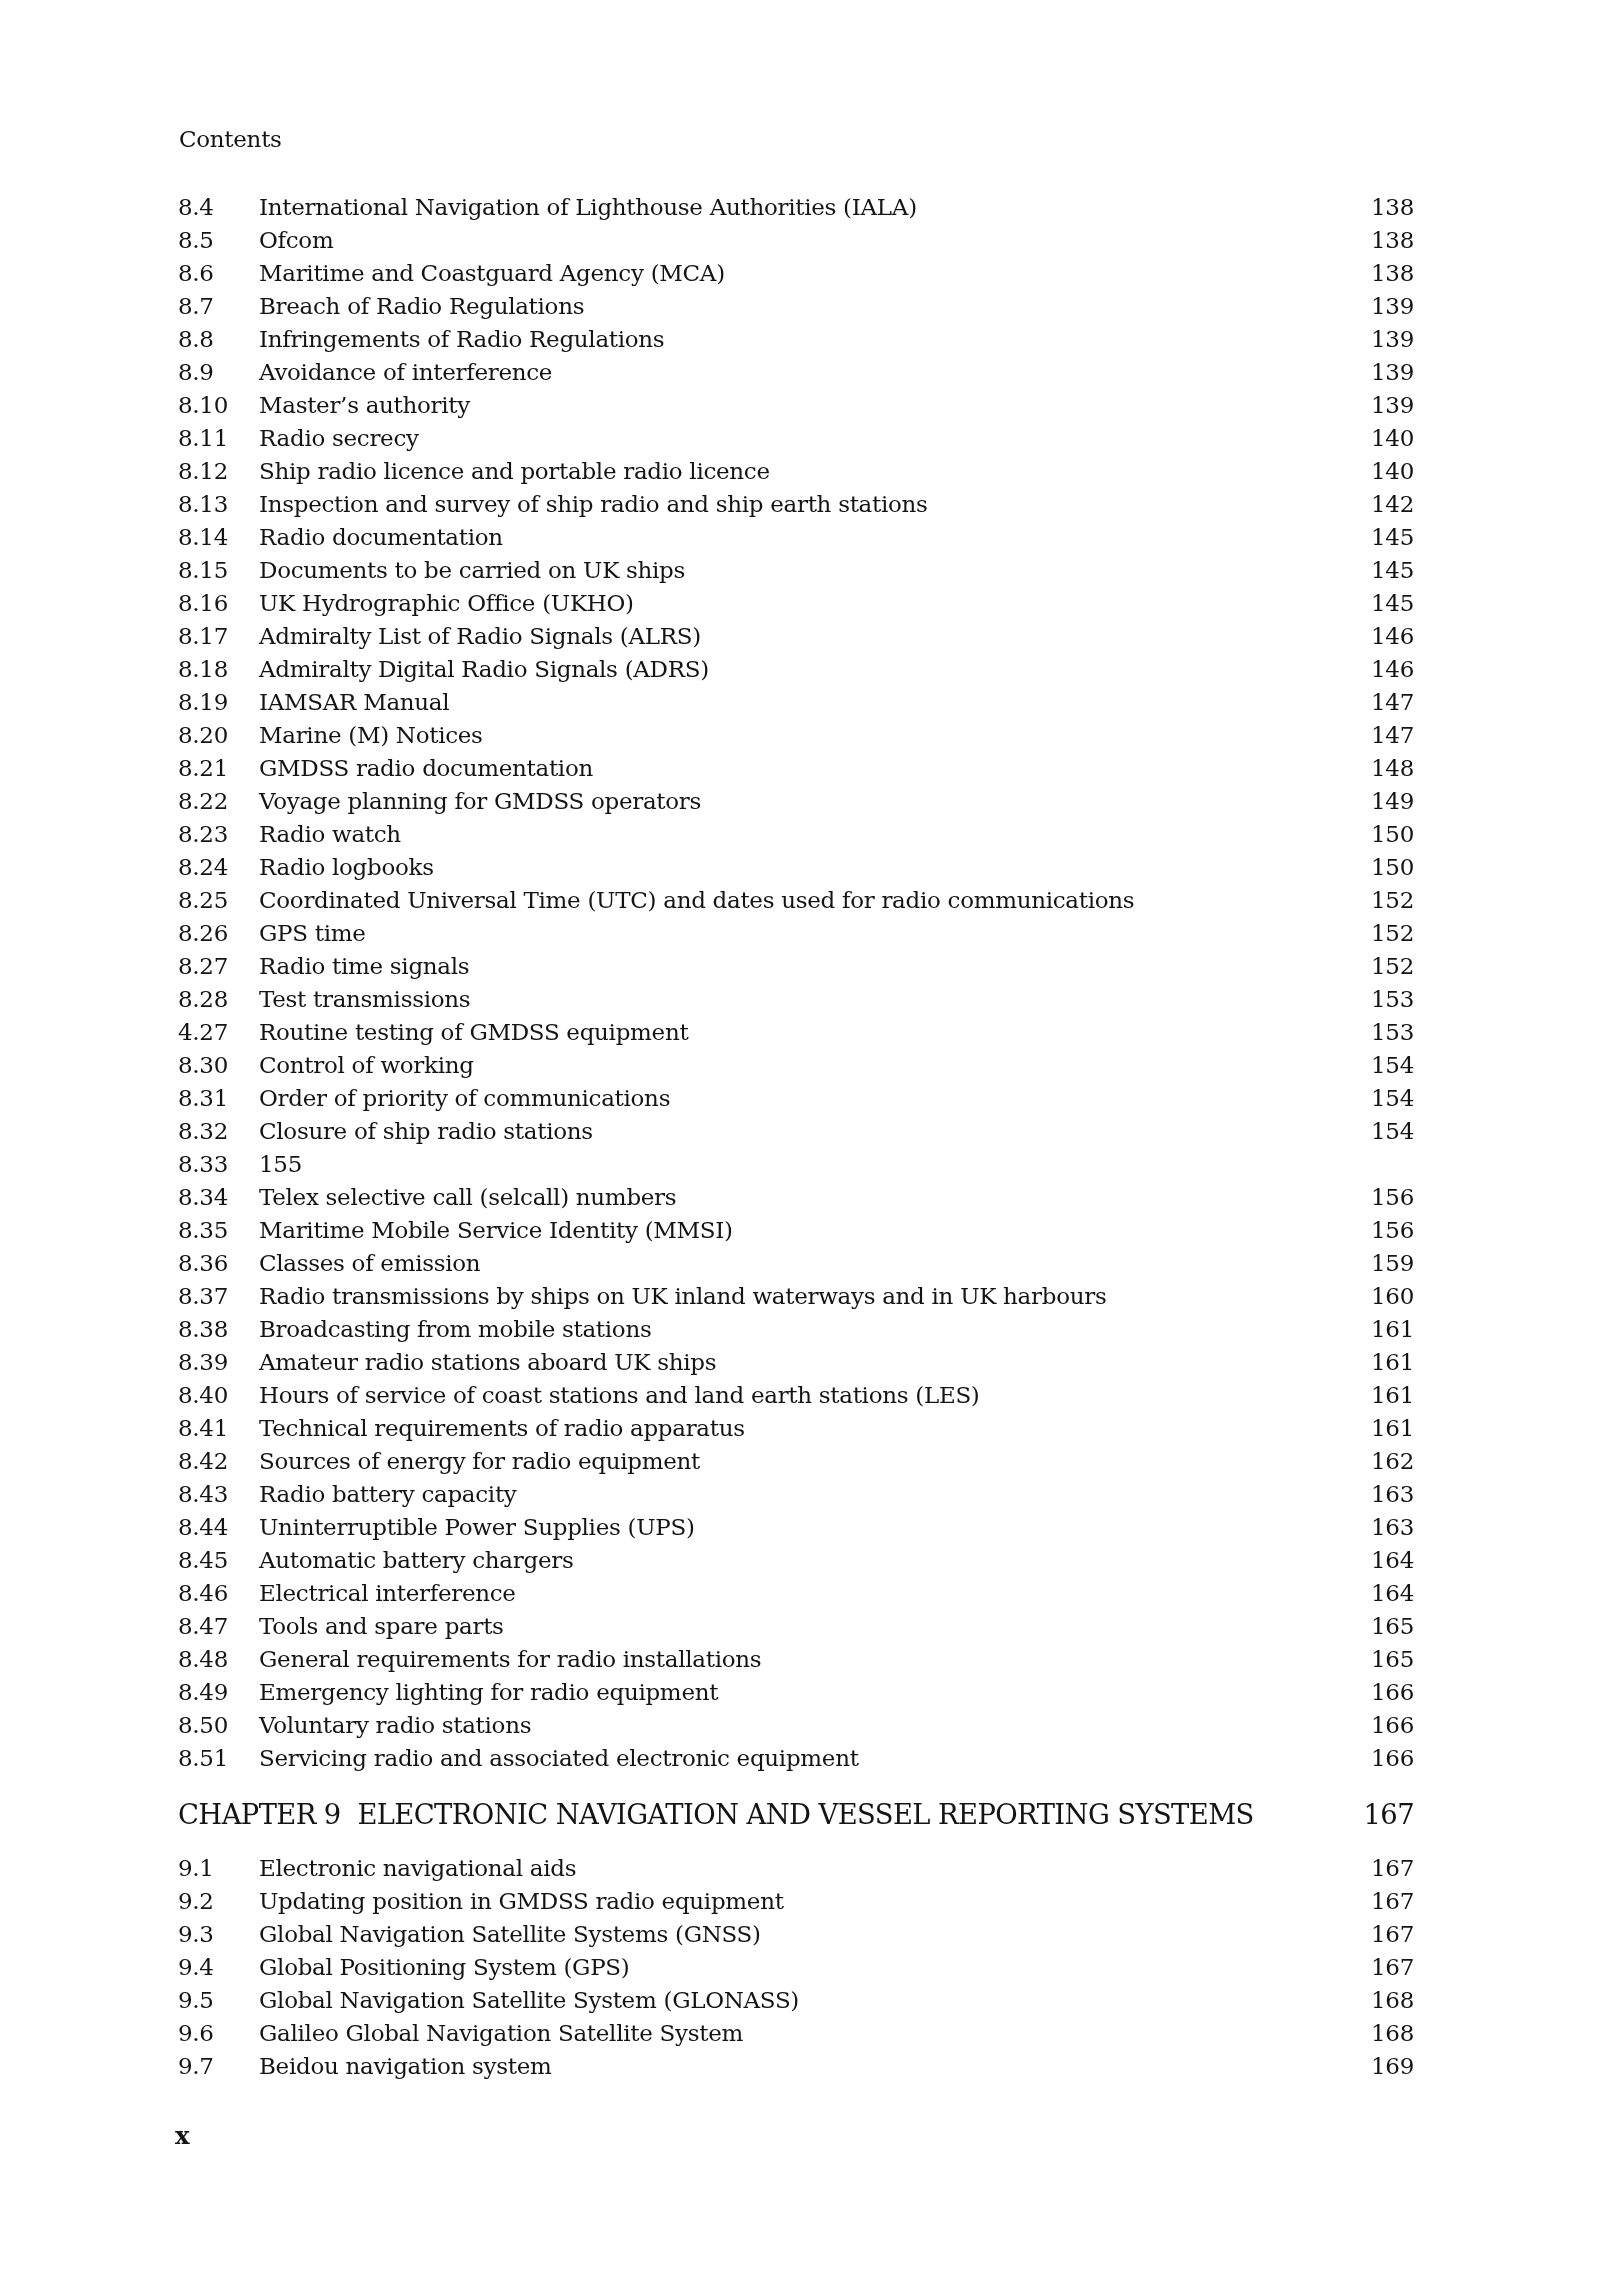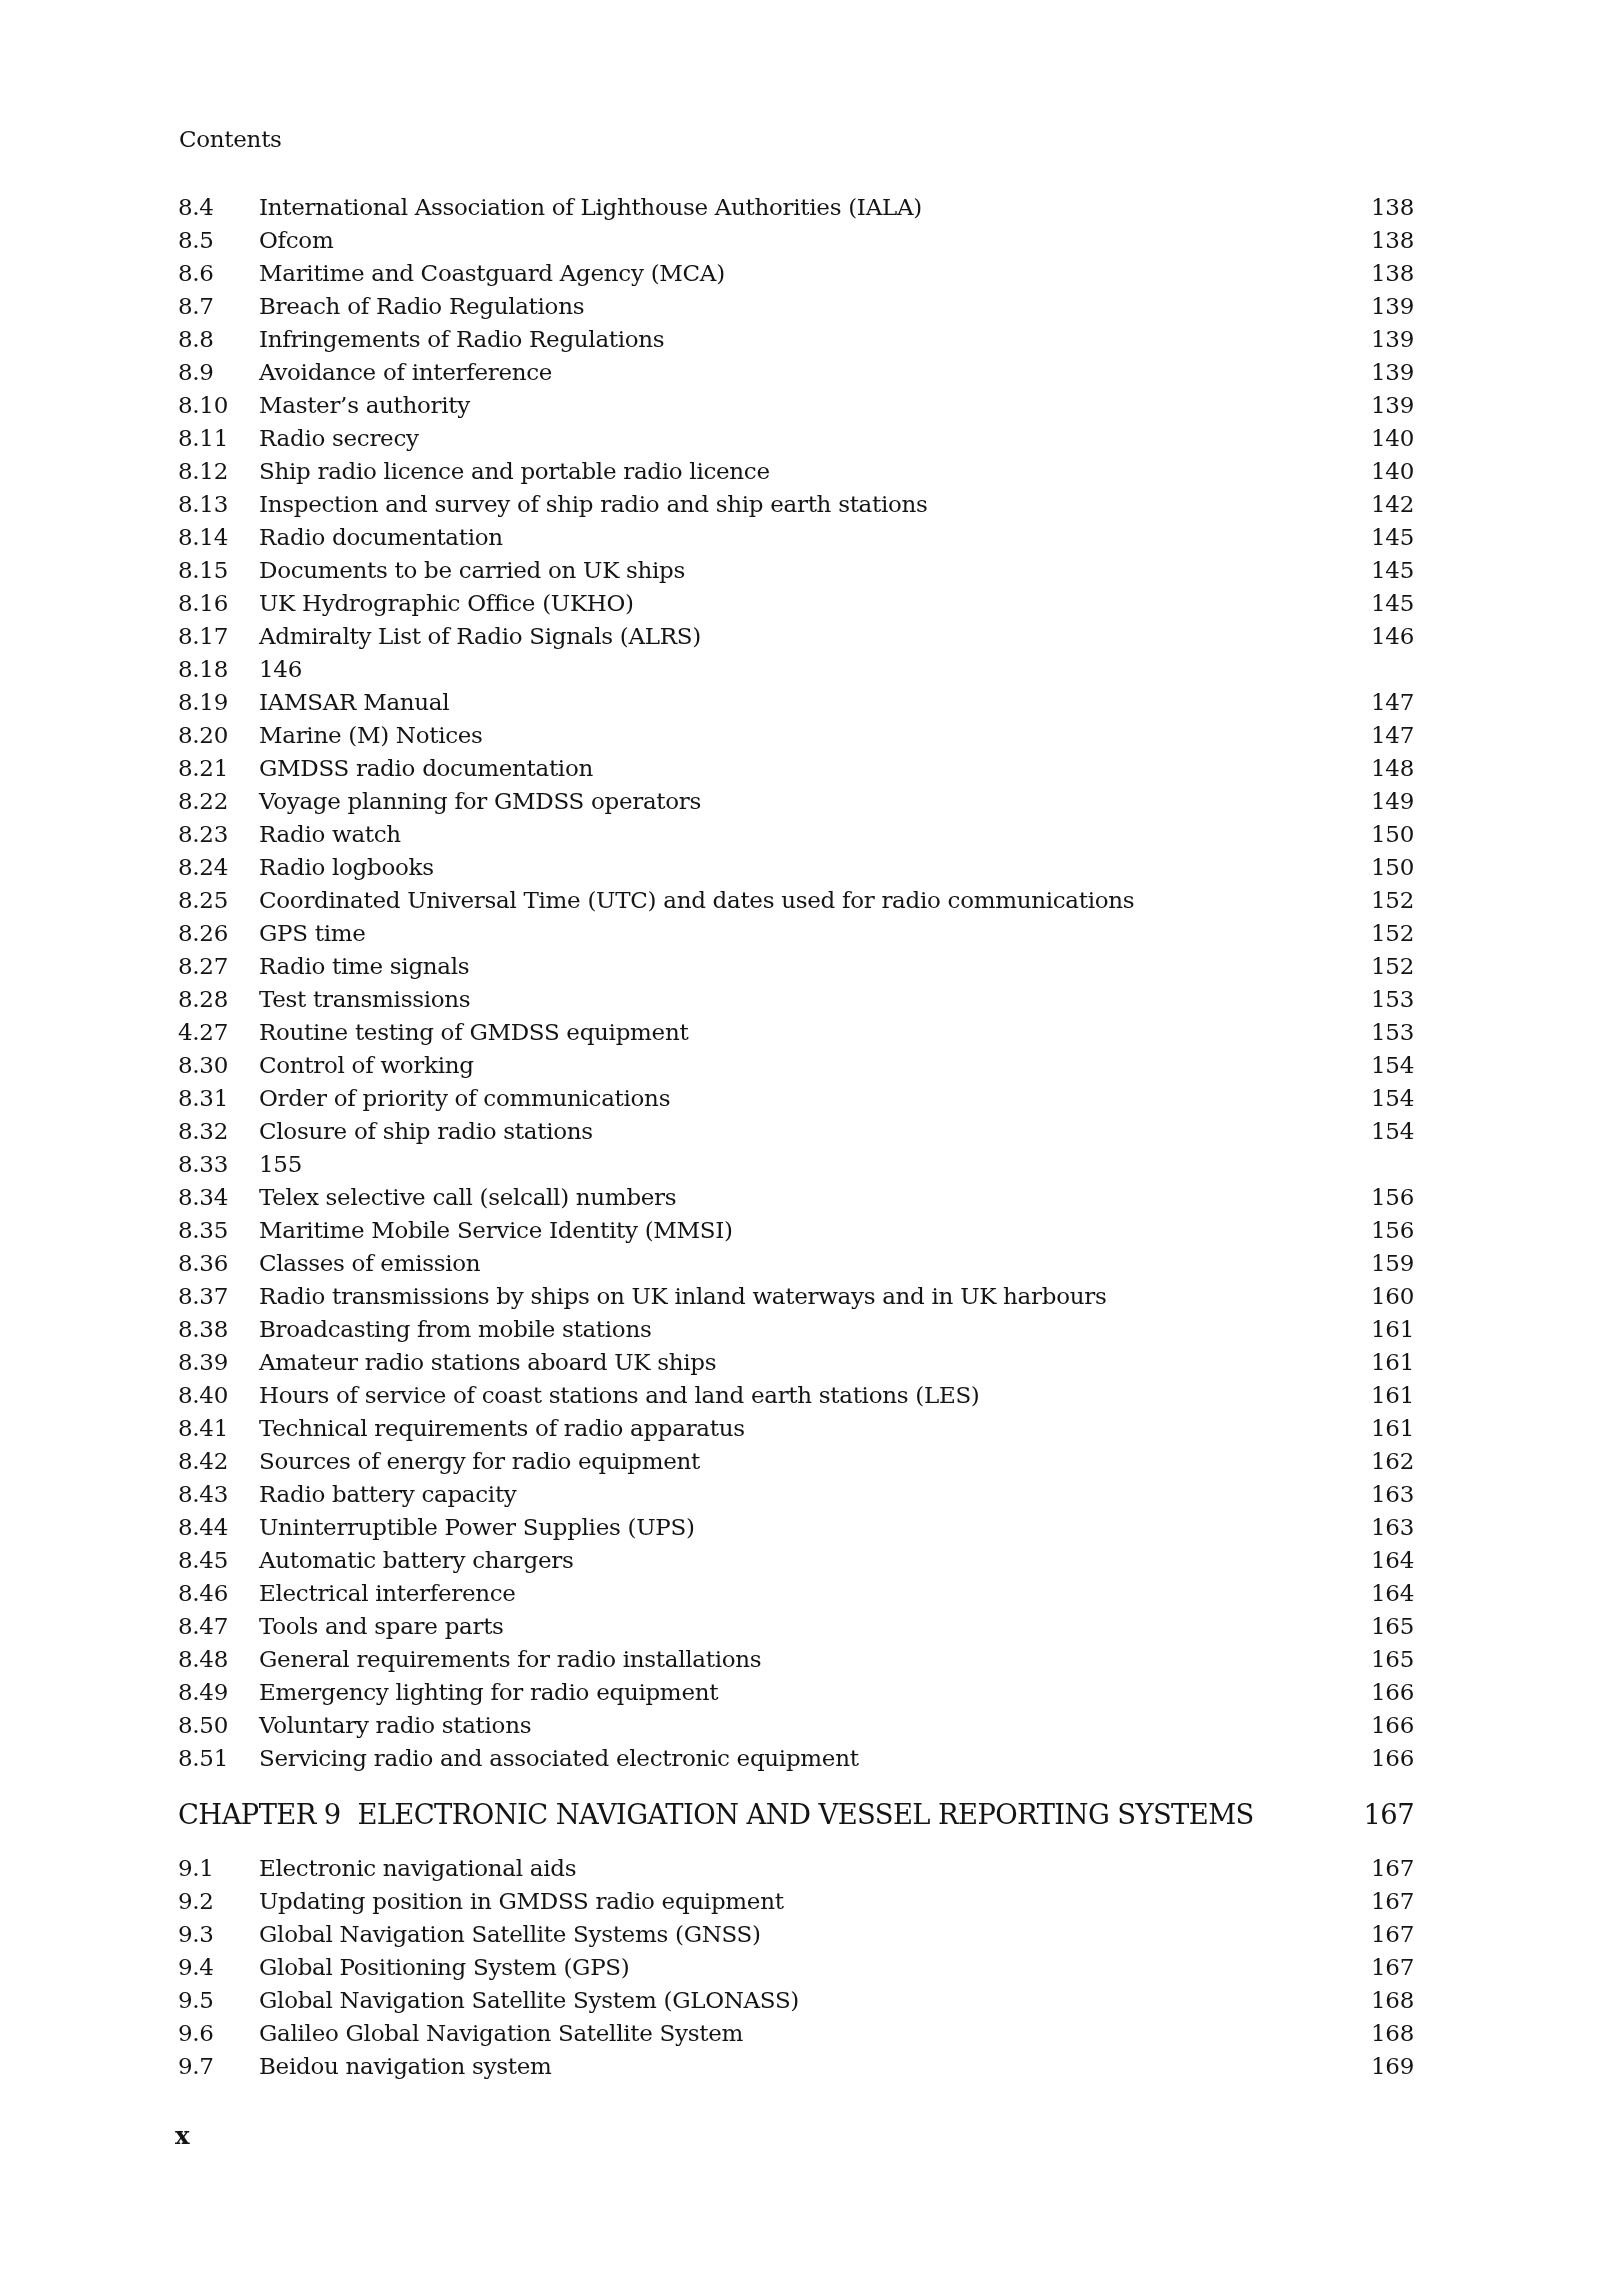--- a/index.html
+++ b/index.html
@@ -85,21 +85,21 @@
   }
 </style>
 </head>
 <body>
 
 <div class="page-header">Contents</div>
 
 <div id="toc-part1" class="toc-block">
   <div class="toc-row">
     <span class="toc-num">8.4</span>
-    <span class="toc-title">International Association of Lighthouse Authorities (IALA)</span>
+    <span class="toc-title">International Navigation of Lighthouse Authorities (IALA)</span>
     <span class="toc-page">138</span>
   </div>
 
   <div class="toc-row">
     <span class="toc-num">8.5</span>
     <span class="toc-title">Ofcom</span>
     <span class="toc-page">138</span>
   </div>
 
   <div class="toc-row">
@@ -169,20 +169,21 @@
   </div>
 
   <div class="toc-row">
     <span class="toc-num">8.17</span>
     <span class="toc-title">Admiralty List of Radio Signals (ALRS)</span>
     <span class="toc-page">146</span>
   </div>
 
   <div class="toc-row">
     <span class="toc-num">8.18</span>
+    <span class="toc-title">Admiralty Digital Radio Signals (ADRS)</span>
     <span class="toc-page">146</span>
   </div>
 
   <div class="toc-row">
     <span class="toc-num">8.19</span>
     <span class="toc-title">IAMSAR Manual</span>
     <span class="toc-page">147</span>
   </div>
 
   <div class="toc-row">

